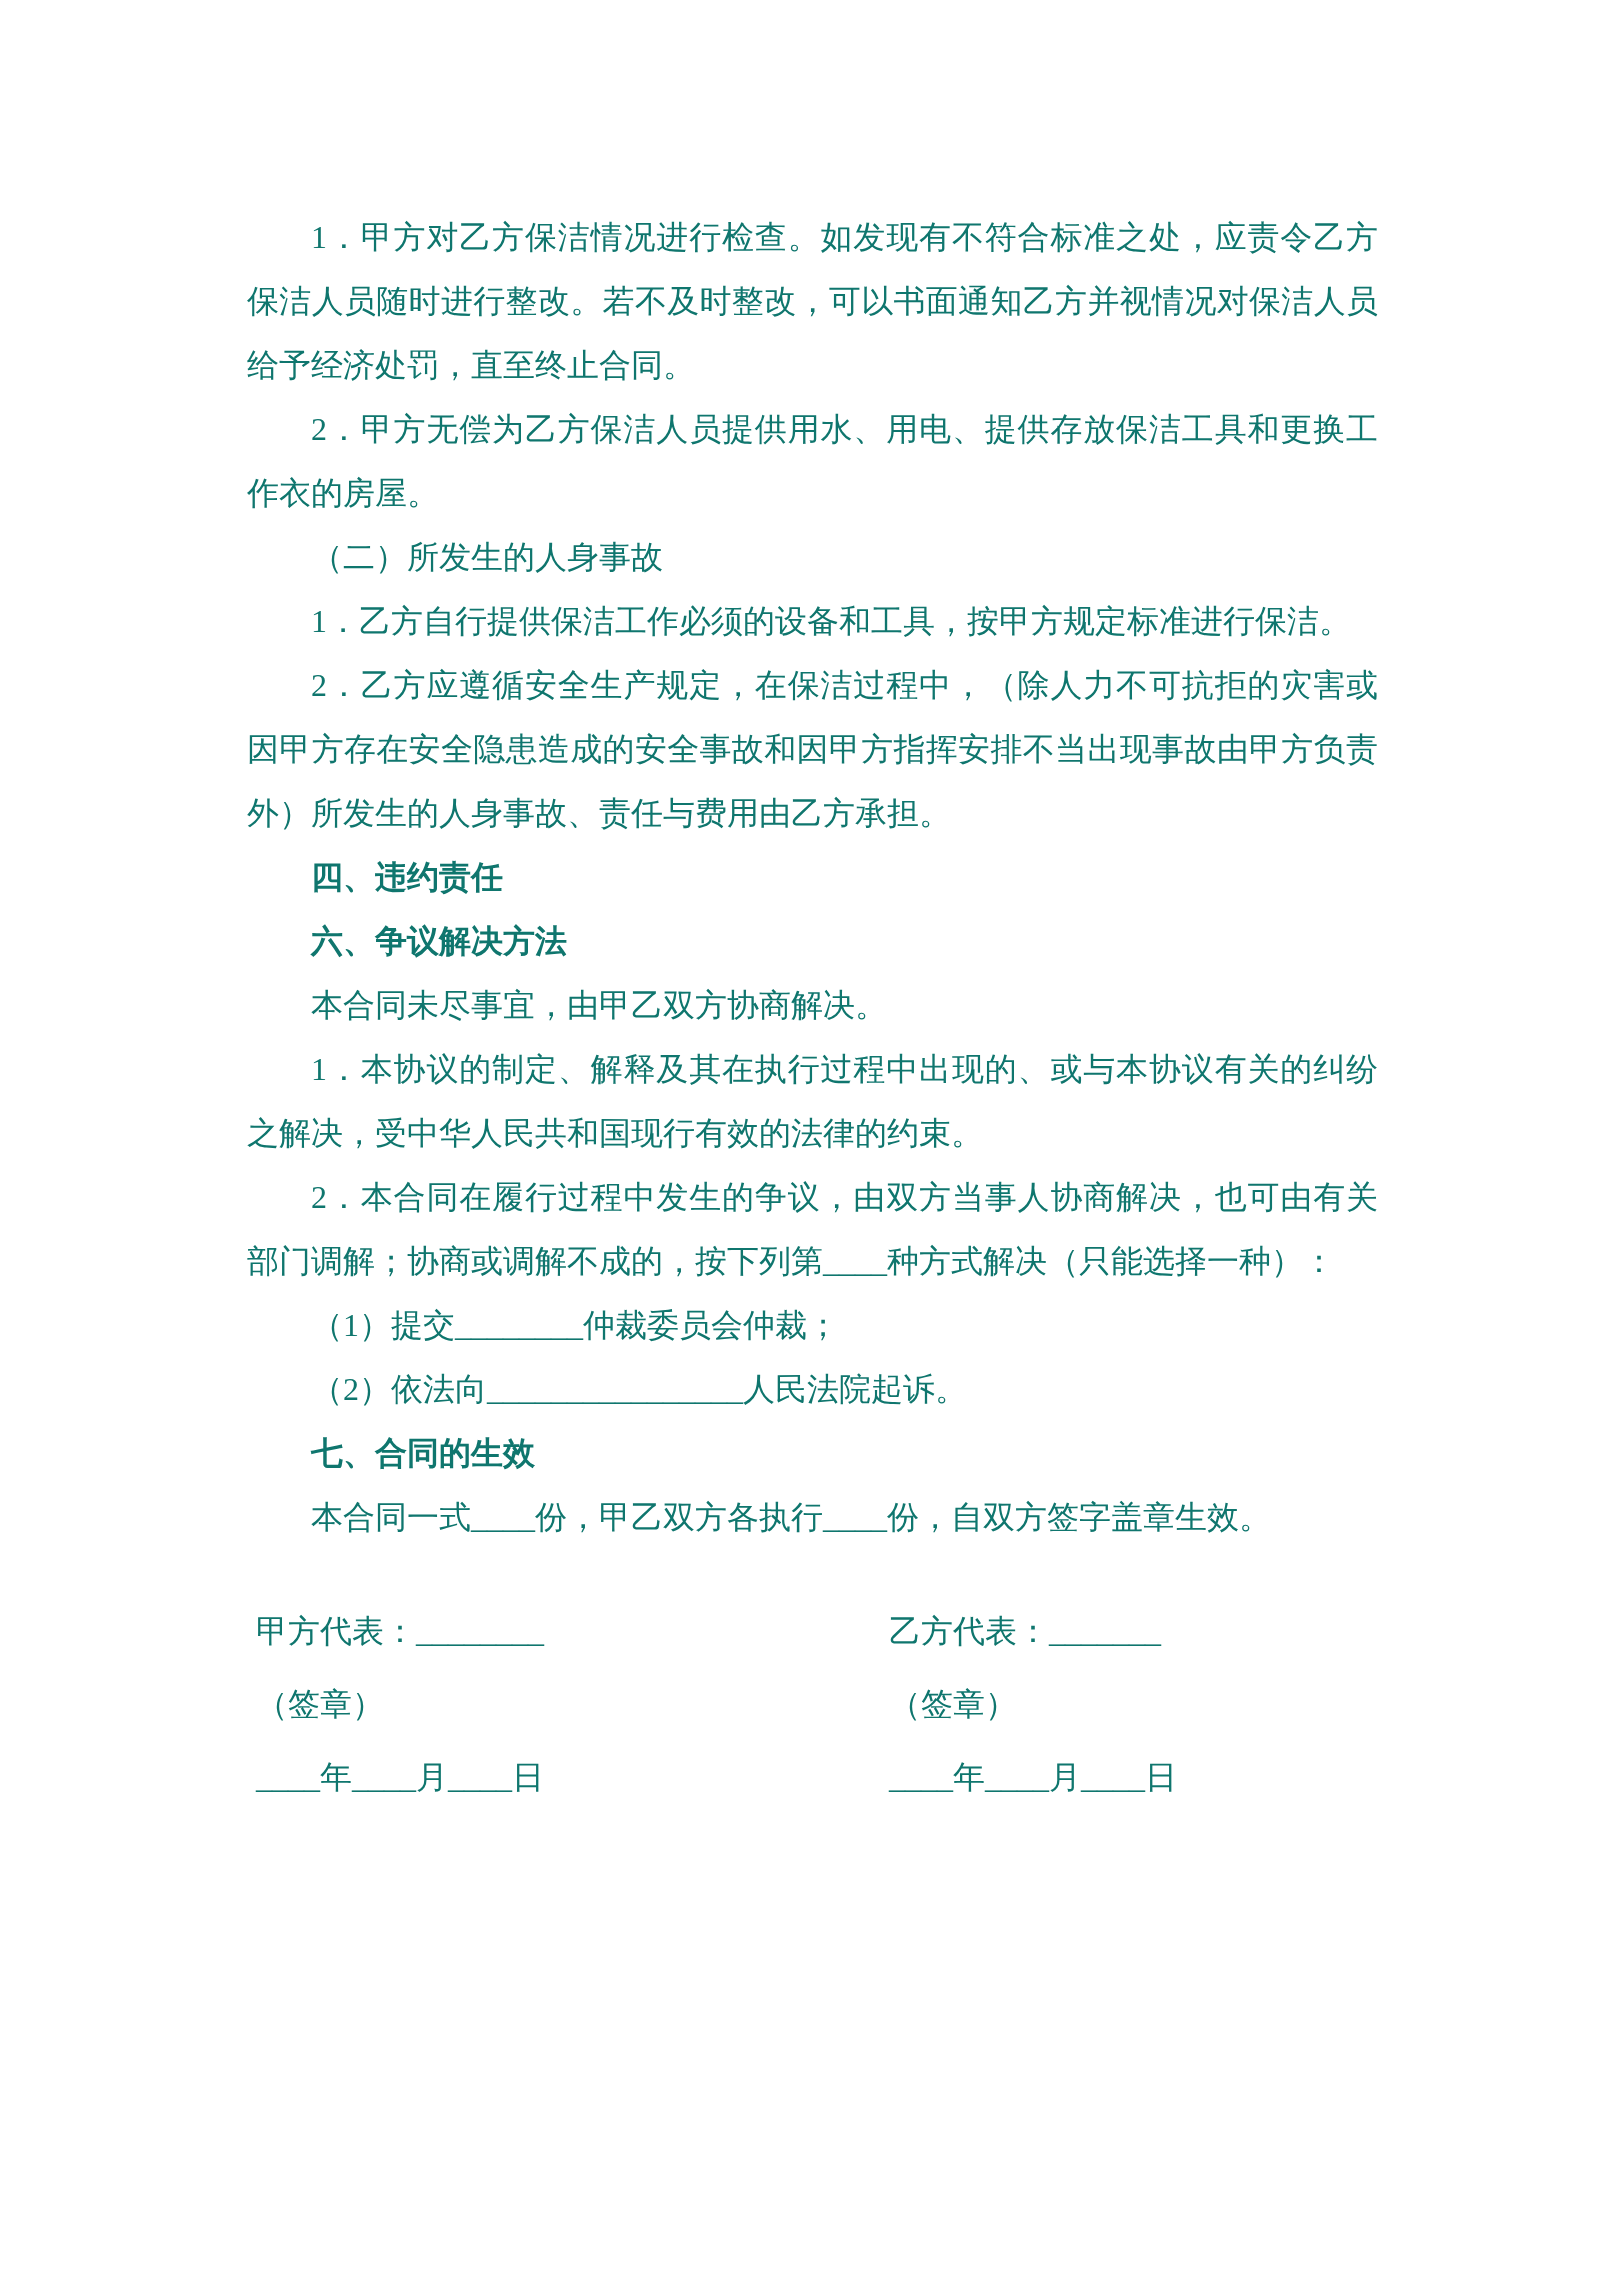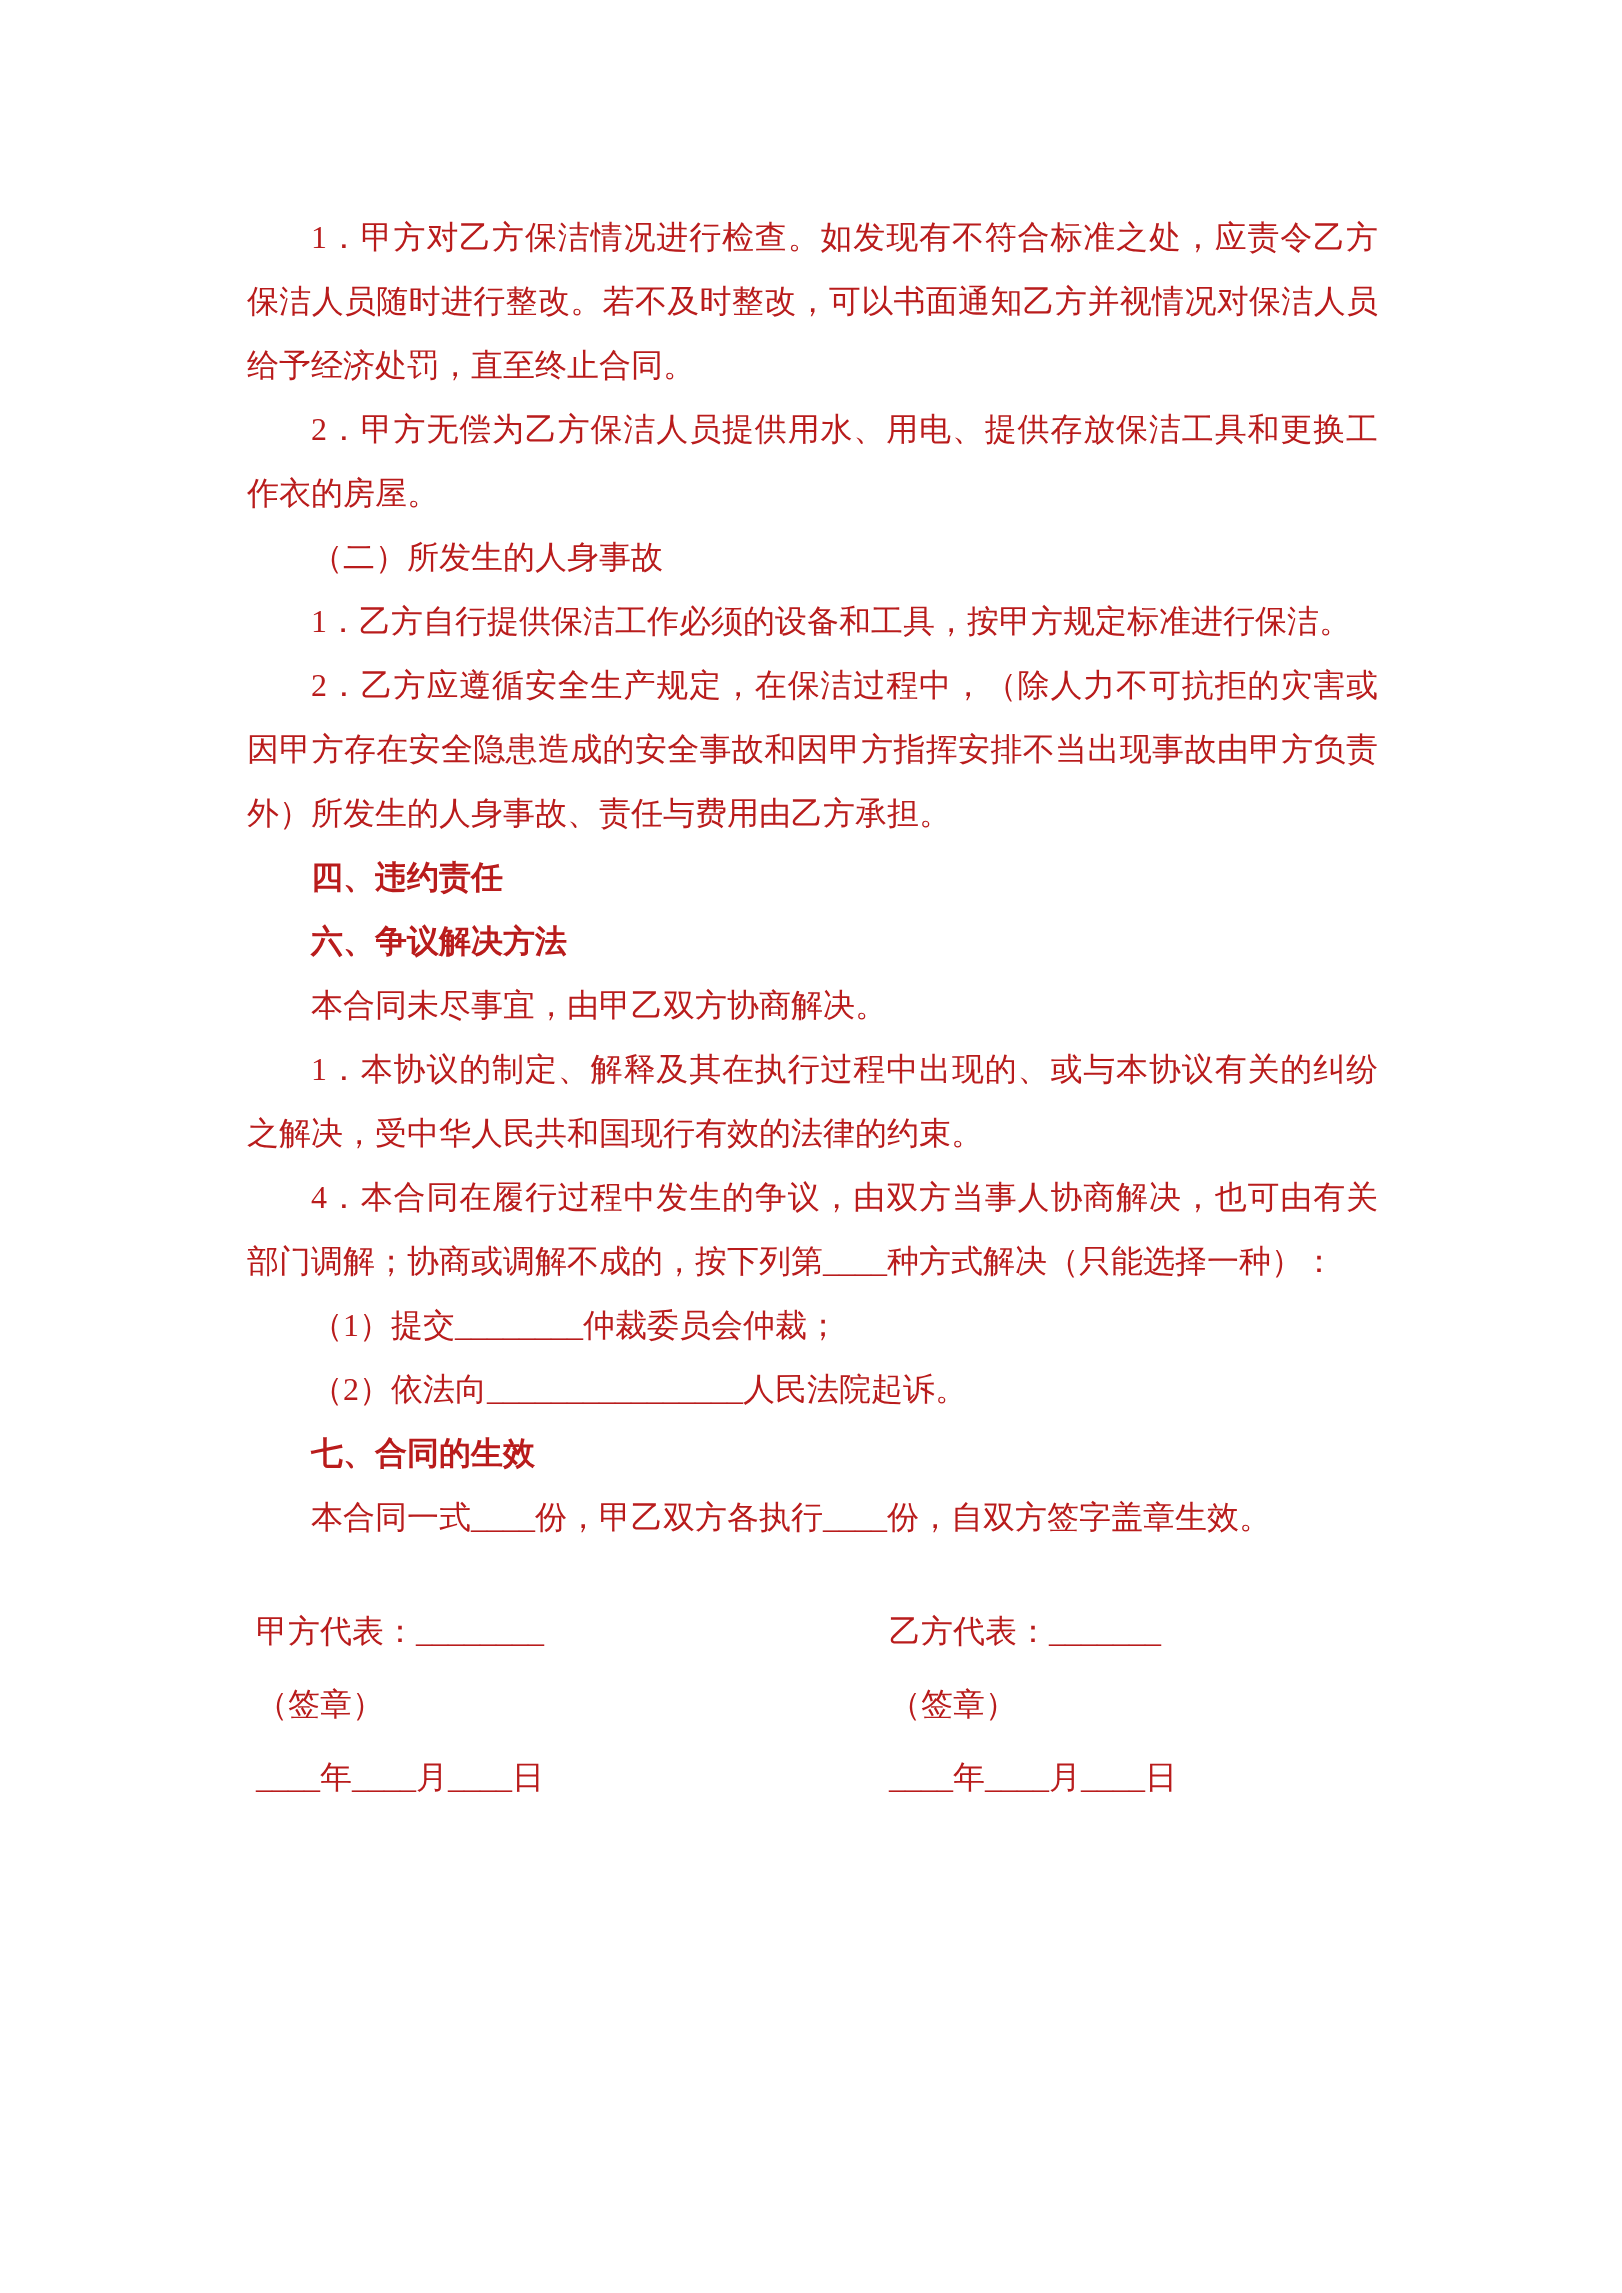--- a/index.html
+++ b/index.html
@@ -5,21 +5,21 @@
   html, body {
     margin: 0;
     padding: 0;
     background: #ffffff;
   }
   .page {
     position: relative;
     width: 1623px;
     height: 2294px;
     background: #ffffff;
-    color: #b91c1c;
+    color: #0f766e;
     font-family: "Liberation Serif", "DejaVu Serif", serif;
     overflow: hidden;
   }
   .content {
     position: absolute;
     left: 247px;
     top: 205px;
     width: 1131px;
   }
   .para {
@@ -60,21 +60,21 @@
 
     <p class="para">1．甲方对乙方保洁情况进行检查。如发现有不符合标准之处，应责令乙方保洁人员随时进行整改。若不及时整改，可以书面通知乙方并视情况对保洁人员给予经济处罚，直至终止合同。</p>
     <p class="para">2．甲方无偿为乙方保洁人员提供用水、用电、提供存放保洁工具和更换工作衣的房屋。</p>
     <p class="para">（二）所发生的人身事故</p>
     <p class="para">1．乙方自行提供保洁工作必须的设备和工具，按甲方规定标准进行保洁。</p>
     <p class="para">2．乙方应遵循安全生产规定，在保洁过程中，（除人力不可抗拒的灾害或因甲方存在安全隐患造成的安全事故和因甲方指挥安排不当出现事故由甲方负责外）所发生的人身事故、责任与费用由乙方承担。</p>
     <p class="para heading">四、违约责任</p>
     <p class="para heading">六、争议解决方法</p>
     <p class="para">本合同未尽事宜，由甲乙双方协商解决。</p>
     <p class="para">1．本协议的制定、解释及其在执行过程中出现的、或与本协议有关的纠纷之解决，受中华人民共和国现行有效的法律的约束。</p>
-    <p class="para">4．本合同在履行过程中发生的争议，由双方当事人协商解决，也可由有关部门调解；协商或调解不成的，按下列第____种方式解决（只能选择一种）：</p>
+    <p class="para">2．本合同在履行过程中发生的争议，由双方当事人协商解决，也可由有关部门调解；协商或调解不成的，按下列第____种方式解决（只能选择一种）：</p>
     <p class="para">（1）提交________仲裁委员会仲裁；</p>
     <p class="para">（2）依法向________________人民法院起诉。</p>
     <p class="para heading">七、合同的生效</p>
     <p class="para">本合同一式____份，甲乙双方各执行____份，自双方签字盖章生效。</p>
 
     <div class="signature-block">
       <div class="sig-col">
         <p class="sig-line">甲方代表：________</p>
         <p class="sig-line">（签章）</p>
         <p class="sig-line">____年____月____日</p>

